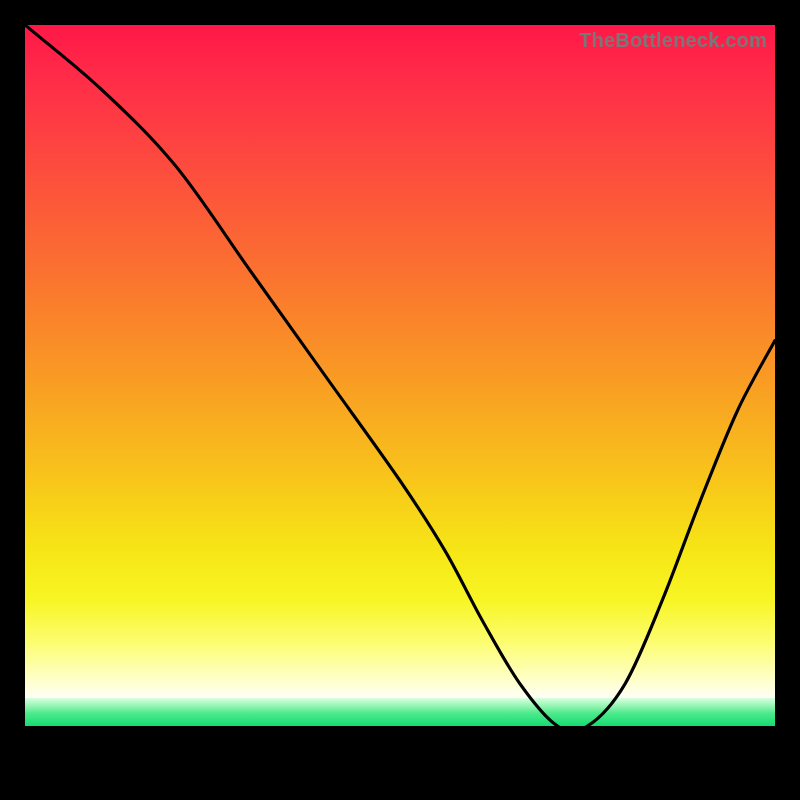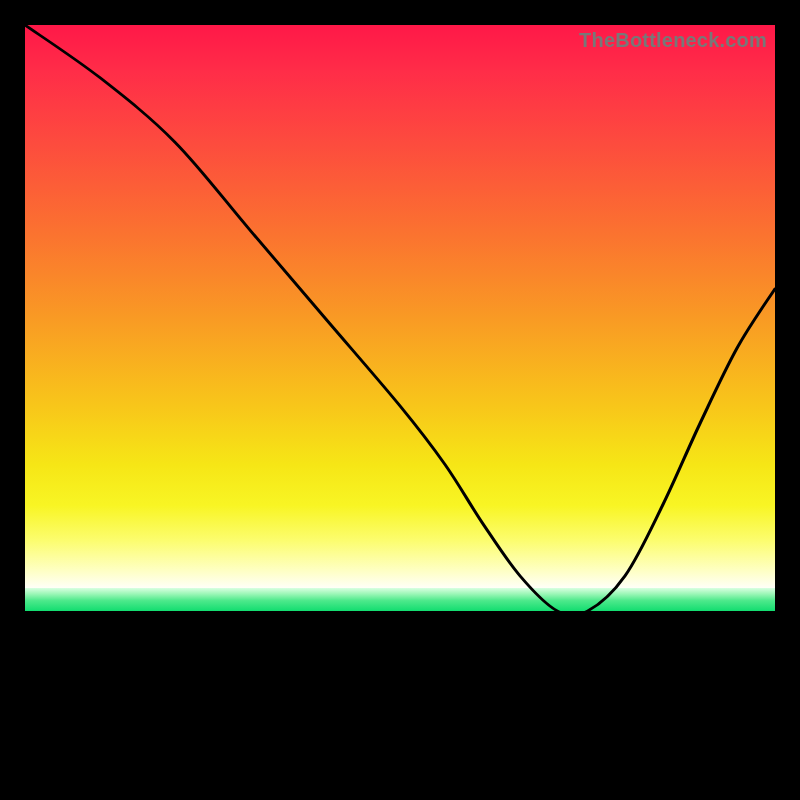--- a/index.html
+++ b/index.html
@@ -14,21 +14,21 @@
     position: relative;
     width: 800px;
     height: 800px;
     background: #000;
   }
   .plot-area {
     position: absolute;
     left: 25px;
     top: 25px;
     width: 750px;
-    height: 586px;
+    height: 701px;
     overflow: hidden;
   }
 
   
   .layer { position: absolute; inset: 0; }
 
   .grad-main {
     
     background: linear-gradient(
       to bottom,

